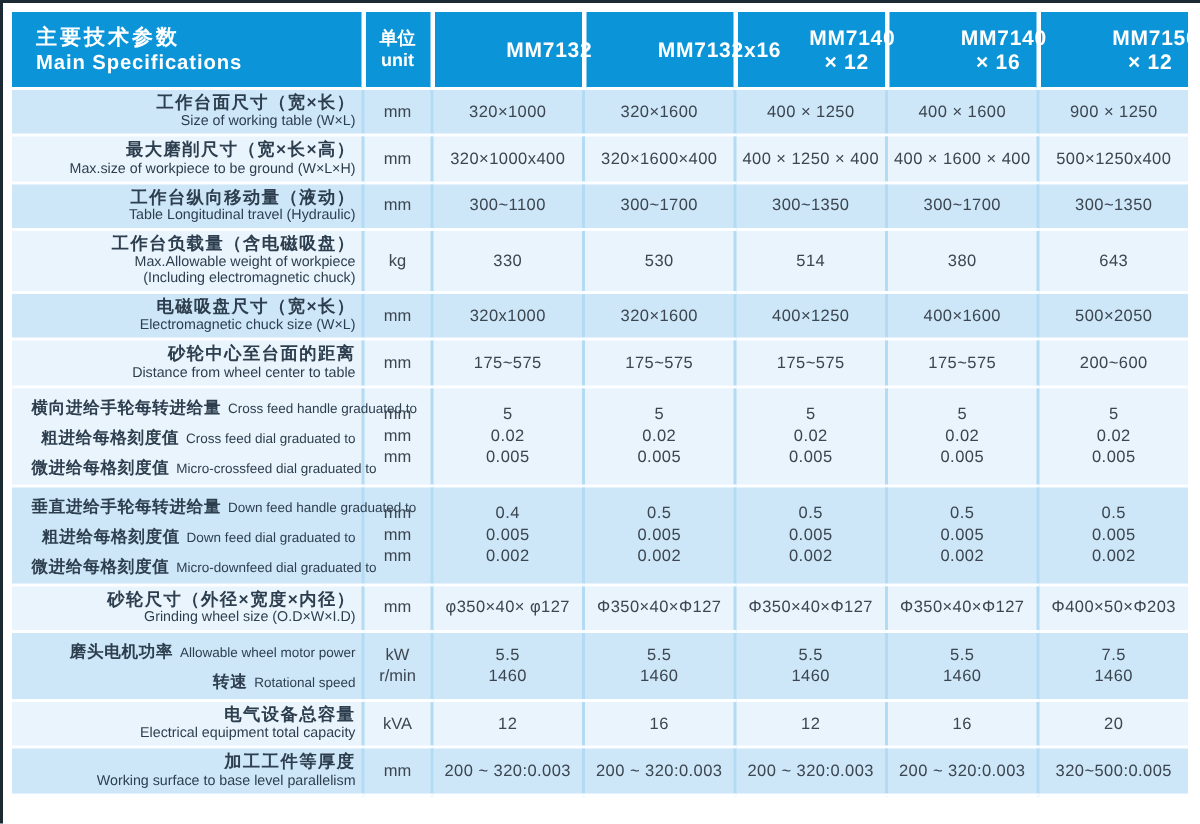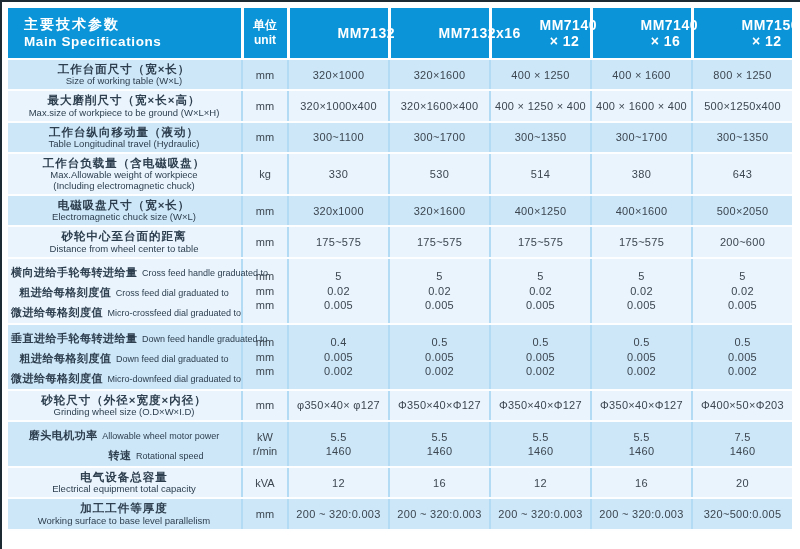--- a/index.html
+++ b/index.html
@@ -24,21 +24,21 @@
   .th-unit{font-size:12px;line-height:1.25;text-align:center;}
   .th-model{font-size:14px;letter-spacing:.5px;text-align:center;padding-left:48px;}
   
   tbody td{
     border-right:2px solid #b3dcf4;border-bottom:2px solid #fdfeff;
     padding:0;vertical-align:middle;box-sizing:border-box;
   }
   tbody td:last-child{border-right:none;}
   tr.dark td{background:#cde7f8;}
   tr.light td{background:#e9f4fd;}
-  .label{padding:2px 4px 2px 3px;text-align:center;}
+  .label{padding:2px 4px 2px 13px;text-align:right;}
   .label .zh{font-size:11.5px;font-weight:bold;color:#2d3e4e;letter-spacing:1px;line-height:1.25;}
   .label .en{font-size:9.5px;color:#2d3e4e;white-space:pre-line;line-height:1.15;}
   .lline{line-height:1.25;white-space:nowrap;}
   .zh-i{font-size:11px;font-weight:bold;color:#2d3e4e;letter-spacing:.5px;}
   .en-i{font-size:9px;color:#2d3e4e;}
   .indent{padding-left:64px;}
   .unit{text-align:center;font-size:11px;color:#3c4650;white-space:pre-line;line-height:1.3;}
   .val{text-align:center;font-size:11px;color:#3c4650;white-space:pre-line;line-height:1.3;letter-spacing:.3px;}
 </style>
 </head>
@@ -76,21 +76,21 @@
         <tr class="dark" style="height: 26px;">
           <td class="label">
             <div class="zh">工作台面尺寸（宽×长）</div>
             <div class="en">Size of working table (W×L)</div>
           </td>
           <td class="unit">mm</td>
           <td class="val">320×1000</td>
           <td class="val">320×1600</td>
           <td class="val">400 × 1250</td>
           <td class="val">400 × 1600</td>
-          <td class="val">800 × 1250</td>
+          <td class="val">900 × 1250</td>
         </tr>
         <tr class="light" style="height: 28px;">
           <td class="label">
             <div class="zh">最大磨削尺寸（宽×长×高）</div>
             <div class="en">Max.size of workpiece to be ground (W×L×H)</div>
           </td>
           <td class="unit">mm</td>
           <td class="val">320×1000x400</td>
           <td class="val">320×1600×400</td>
           <td class="val">400 × 1250 × 400</td>

